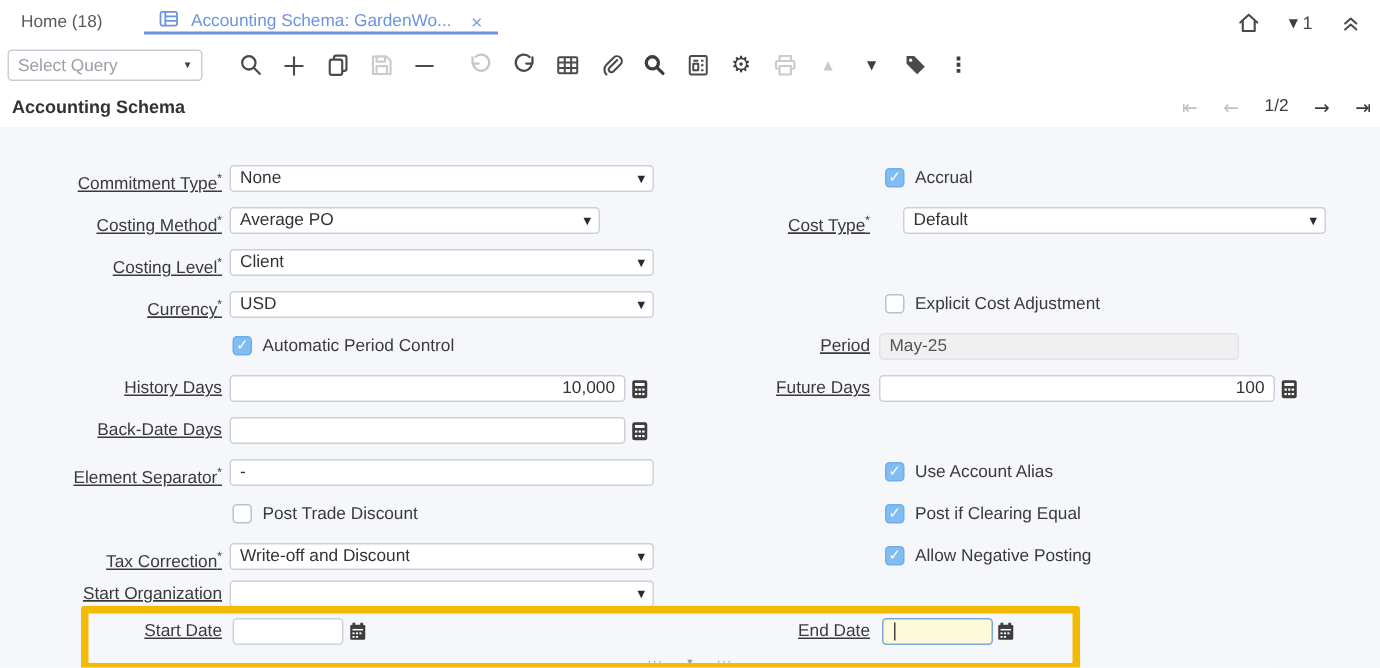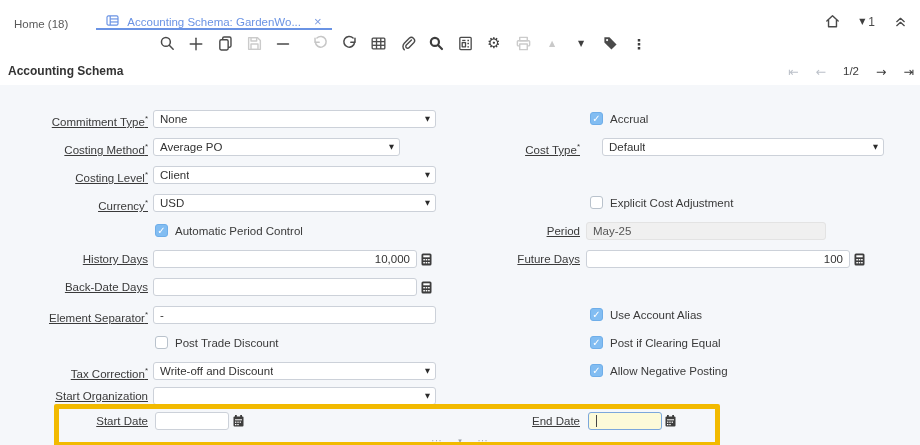--- a/index.html
+++ b/index.html
@@ -1,20 +1,20 @@
 <!DOCTYPE html>
 <html><head>
 <meta charset="utf-8">
 <style>
   html,body{margin:0;padding:0;}
   body{width:920px;height:445px;overflow:hidden;font-family:"Liberation Sans",sans-serif;background:#fff;}
   .app{position:relative;width:920px;height:445px;background:#f5f7fa;}
 
   
-  .tabbar{position:absolute;top:0;left:0;right:0;height:30px;background:#fff;border-bottom:1px solid #e6e6e6;display:flex;align-items:flex-end;}
+  .tabbar{position:absolute;top:0;left:0;right:0;height:30px;background:#fff;border-bottom:1px solid #e6e6e6;display:flex;align-items:center;}
   .tab-home{padding:0 18px 0 14px;display:flex;align-items:center;color:#5a5a5a;font-size:11.5px;cursor:pointer;}
   .tab-active{margin-left:10px;padding:0 10px;display:flex;align-items:center;gap:8px;color:#6a93e4;font-size:11.5px;border-bottom:2px solid #6a93e4;cursor:pointer;}
   .tab-close{color:#7d9ce0;margin-left:5px;font-size:13px;line-height:1;}
   .tabbar-right{margin-left:auto;display:flex;align-items:center;gap:18px;padding-right:12px;}
   .tr-icon{display:flex;align-items:center;gap:3px;color:#4a4a4a;font-size:12px;cursor:pointer;}
 
   
   .toolbar{position:absolute;top:30px;left:0;right:0;height:27px;background:#fff;}
   .combobox{position:absolute;left:5px;top:3px;width:130px;height:21px;border:1px solid #c9ced6;border-radius:3px;background:#fff;display:flex;box-sizing:border-box;}
   .combobox input{flex:1;border:0;outline:0;padding:0 6px;font:11.5px "Liberation Sans",sans-serif;color:#333;min-width:0;background:transparent;}
@@ -99,20 +99,24 @@
       <span class="tr-icon">
         <svg width="15" height="15" viewBox="0 0 18 18" fill="none" stroke="#4a4a4a" stroke-width="1.6" stroke-linecap="round" stroke-linejoin="round">
           <path d="m4.5 9.2 4.5-4 4.5 4"></path>
             <path d="m4.5 14 4.5-4 4.5 4"></path>
         </svg>
       </span>
     </div>
   </div>
 
   <div class="toolbar">
+    <div class="combobox">
+      <input placeholder="Select Query" style="">
+      <span class="combo-btn">▼</span>
+    </div>
     <div class="tool-icons">
       <span class="ticon">
         <svg width="17" height="17" viewBox="0 0 18 18" fill="none" stroke="#4a4a4a" stroke-width="1.6" stroke-linecap="round">
           <circle cx="7.3" cy="7.3" r="4.7"></circle>
             <line x1="10.9" y1="10.9" x2="15" y2="15"></line>
         </svg>
       </span>
       <span class="ticon">
         <svg width="16" height="16" viewBox="0 0 18 18" fill="none" stroke="#4a4a4a" stroke-width="1.6" stroke-linecap="round">
           <line x1="9" y1="2.5" x2="9" y2="15.5"></line>

